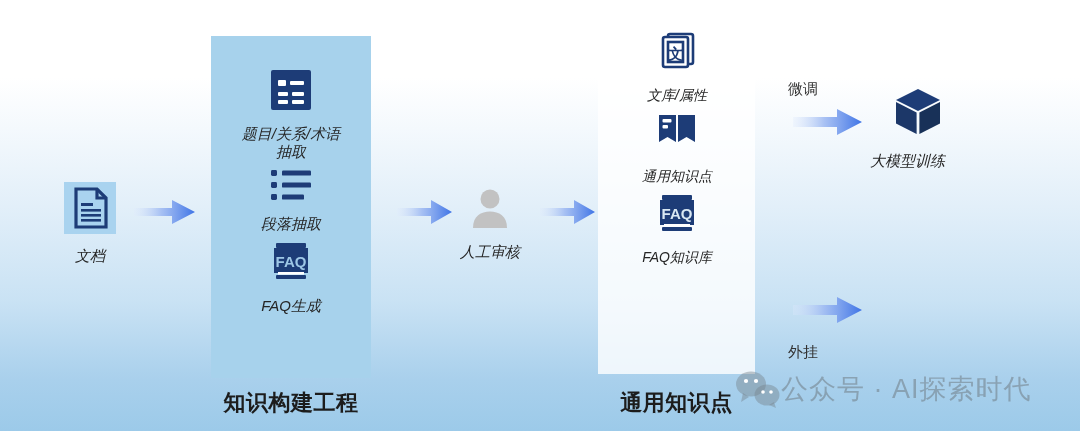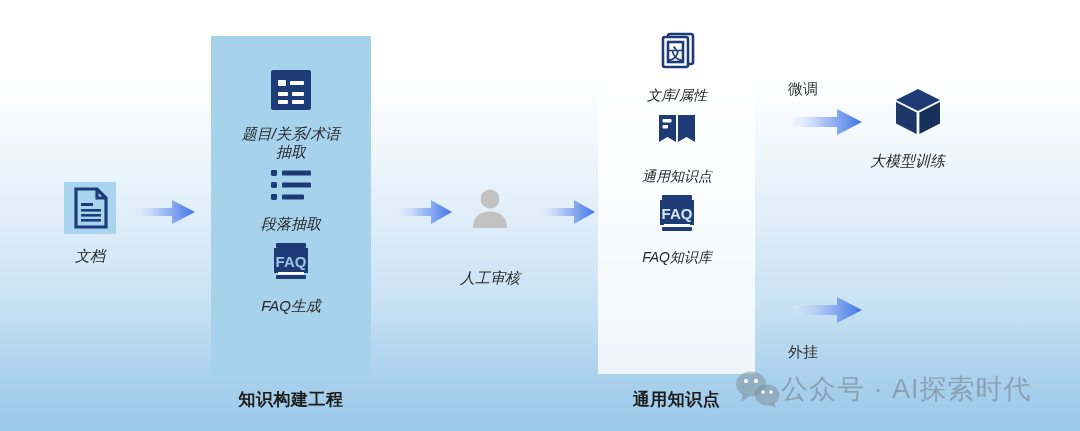--- a/index.html
+++ b/index.html
@@ -73,21 +73,21 @@
   .icon {
     display: block;
   }
   .icon svg { display: block; }
 
   
   .panel-label {
     position: absolute;
     text-align: center;
     color: #1c1c1c;
-    font-size: 17px;
+    font-size: 22px;
     font-weight: 600;
     letter-spacing: 0.5px;
   }
 
   
   .arrow {
     position: absolute;
   }
 
   
@@ -210,21 +210,21 @@
         <linearGradient id="ag2" x1="0" y1="0" x2="1" y2="0">
           <stop offset="0%" stop-color="#dfeafc" stop-opacity="0.25"></stop>
           <stop offset="45%" stop-color="#9cb8f2" stop-opacity="0.85"></stop>
           <stop offset="100%" stop-color="#3f74e6"></stop>
         </linearGradient>
       </defs>
       <path d="M0 10 H34 V2 L55 14 L34 26 V18 H0 Z" fill="url(#ag2)"></path>
     </svg>
   </div>
 
-  <div class="node" style="left:440px; top:186px; width:100px;gap:26px;">
+  <div class="node" style="left:440px; top:186px; width:100px;">
     <span class="icon">
       <svg width="44" height="44" viewBox="0 0 44 44">
         <circle cx="22" cy="13" r="9.5" fill="#c2c2c2"></circle>
         <path d="M5 42 C5 30 13 25.5 22 25.5 C31 25.5 39 30 39 42 Z" fill="#c2c2c2"></path>
       </svg>
     </span>
     <span class="caption">人工审核</span>
   </div>
 
   <div class="arrow" style="left:540px; top:198px;">

